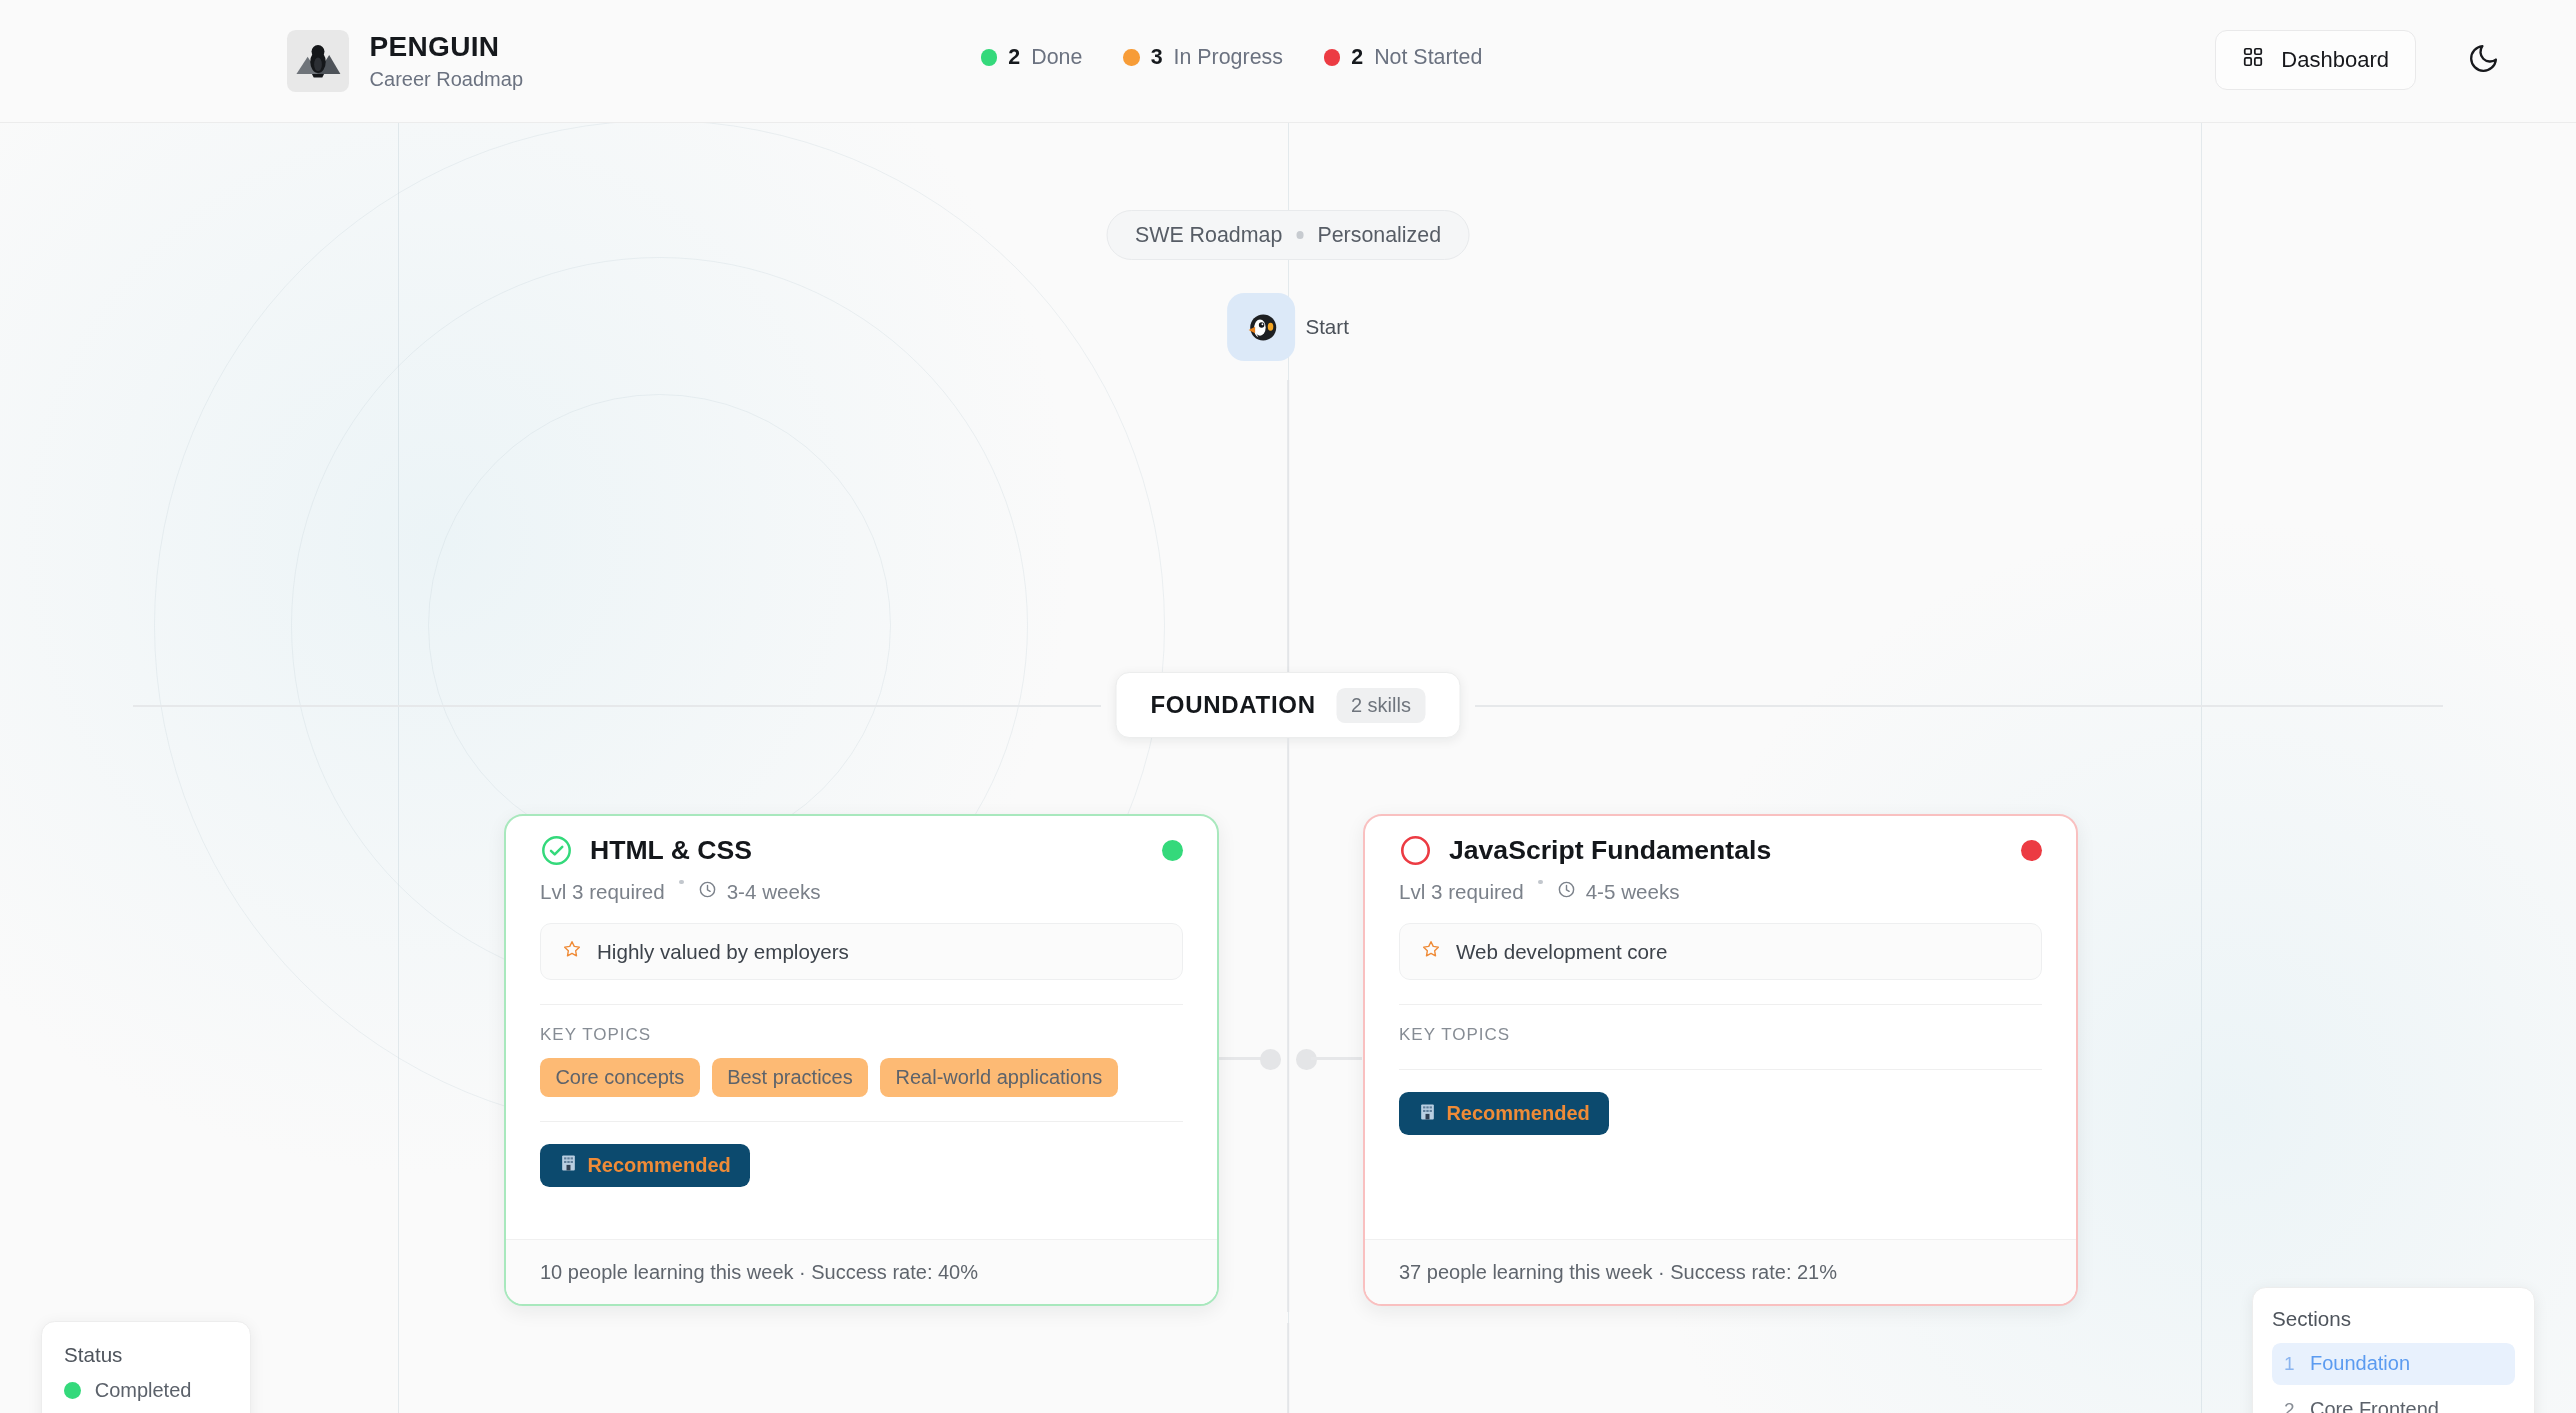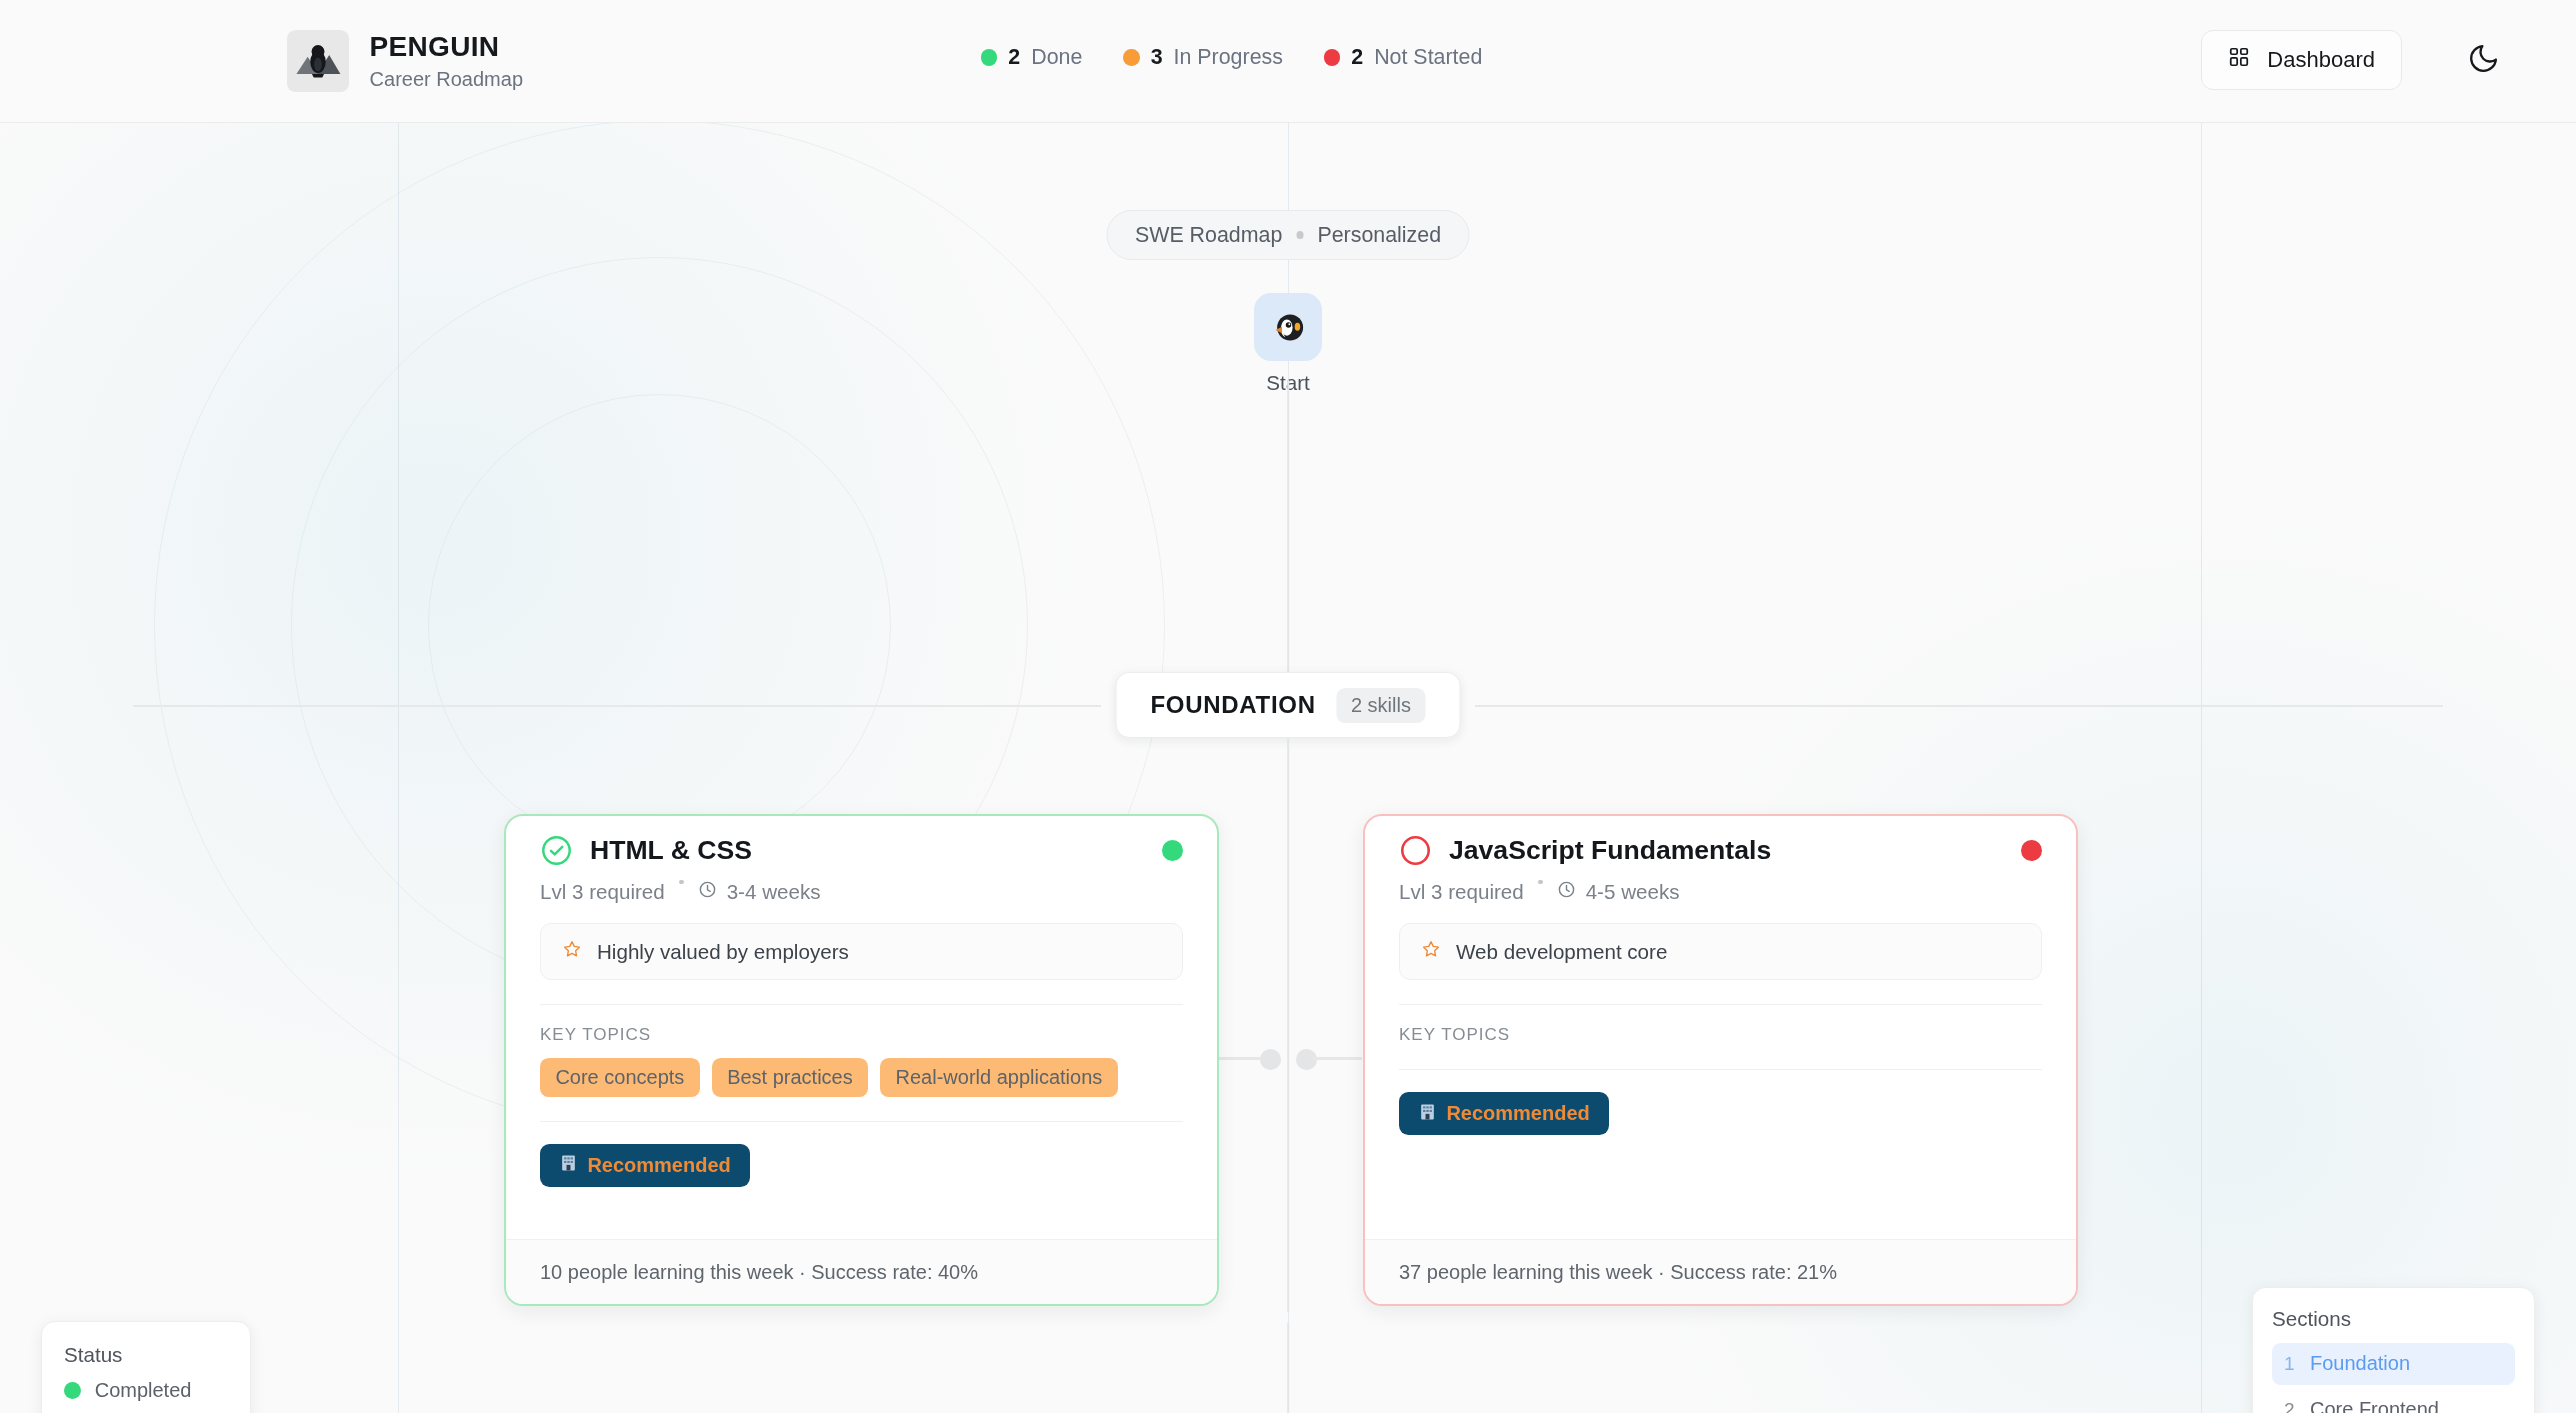--- a/index.html
+++ b/index.html
@@ -44,21 +44,21 @@
   .brand-text { display: flex; flex-direction: column; gap: 4.3px; }
   .brand-title { font-size: 28px; font-weight: 700; color: #15181c; letter-spacing: 0.3px; }
   .brand-sub { font-size: 20px; color: #6b7280; }
 
   .stats { position: absolute; left: 981px; top: 45px; display: flex; align-items: center; gap: 41px; }
   .stat { display: flex; align-items: center; gap: 11px; font-size: 21.4px; }
   .stat-dot { width: 16.3px; height: 16.3px; border-radius: 50%; flex: none; }
   .stat-num { font-weight: 700; color: #16191d; }
   .stat-label { color: #6b7280; }
 
-  .header-right { position: absolute; right: 70px; top: 30px; display: flex; align-items: center; gap: 58px; }
+  .header-right { position: absolute; right: 70px; top: 30px; display: flex; align-items: center; gap: 44px; }
   .dash-btn {
     display: flex; align-items: center; gap: 17px;
     height: 60px; padding: 0 26px;
     border: 0.9px solid #e9e9ea; border-radius: 12px;
     background: #fdfdfd; color: #17181c; font-size: 22px; font-weight: 500;
     cursor: pointer;
   }
   .moon-btn { width: 46px; height: 46px; display: flex; align-items: center; justify-content: center; cursor: pointer; background: none; border: none; }
 
   
@@ -68,21 +68,21 @@
     position: absolute; left: 50%; transform: translateX(-50%); top: 87px;
     height: 50px; padding: 0 27.4px; border-radius: 856px;
     border: 0.9px solid #e8eaec; background: #f5f6f7;
     display: flex; align-items: center; gap: 13.7px;
     font-size: 21.4px; color: #575d66;
   }
   .crumb-sep { width: 7.7px; height: 7.7px; border-radius: 50%; background: #c7cbd0; }
 
   .startnode {
     position: absolute; left: 50%; transform: translateX(-50%); top: 170px;
-    display: flex; flex-direction: column; align-items: center; gap: 10.3px;
+    display: flex; flex-direction: row; align-items: center; gap: 10.3px;
   }
   .startnode-icon {
     width: 68px; height: 68px; border-radius: 17px; background: #dce9f8;
     display: flex; align-items: center; justify-content: center; font-size: 36px;
   }
   .startnode-label { font-size: 20.6px; color: #4b5159; }
 
   .spine {
     position: absolute; left: 50%; width: 1.7px; background: #e3e5e8; transform: translateX(-50%);
   }

